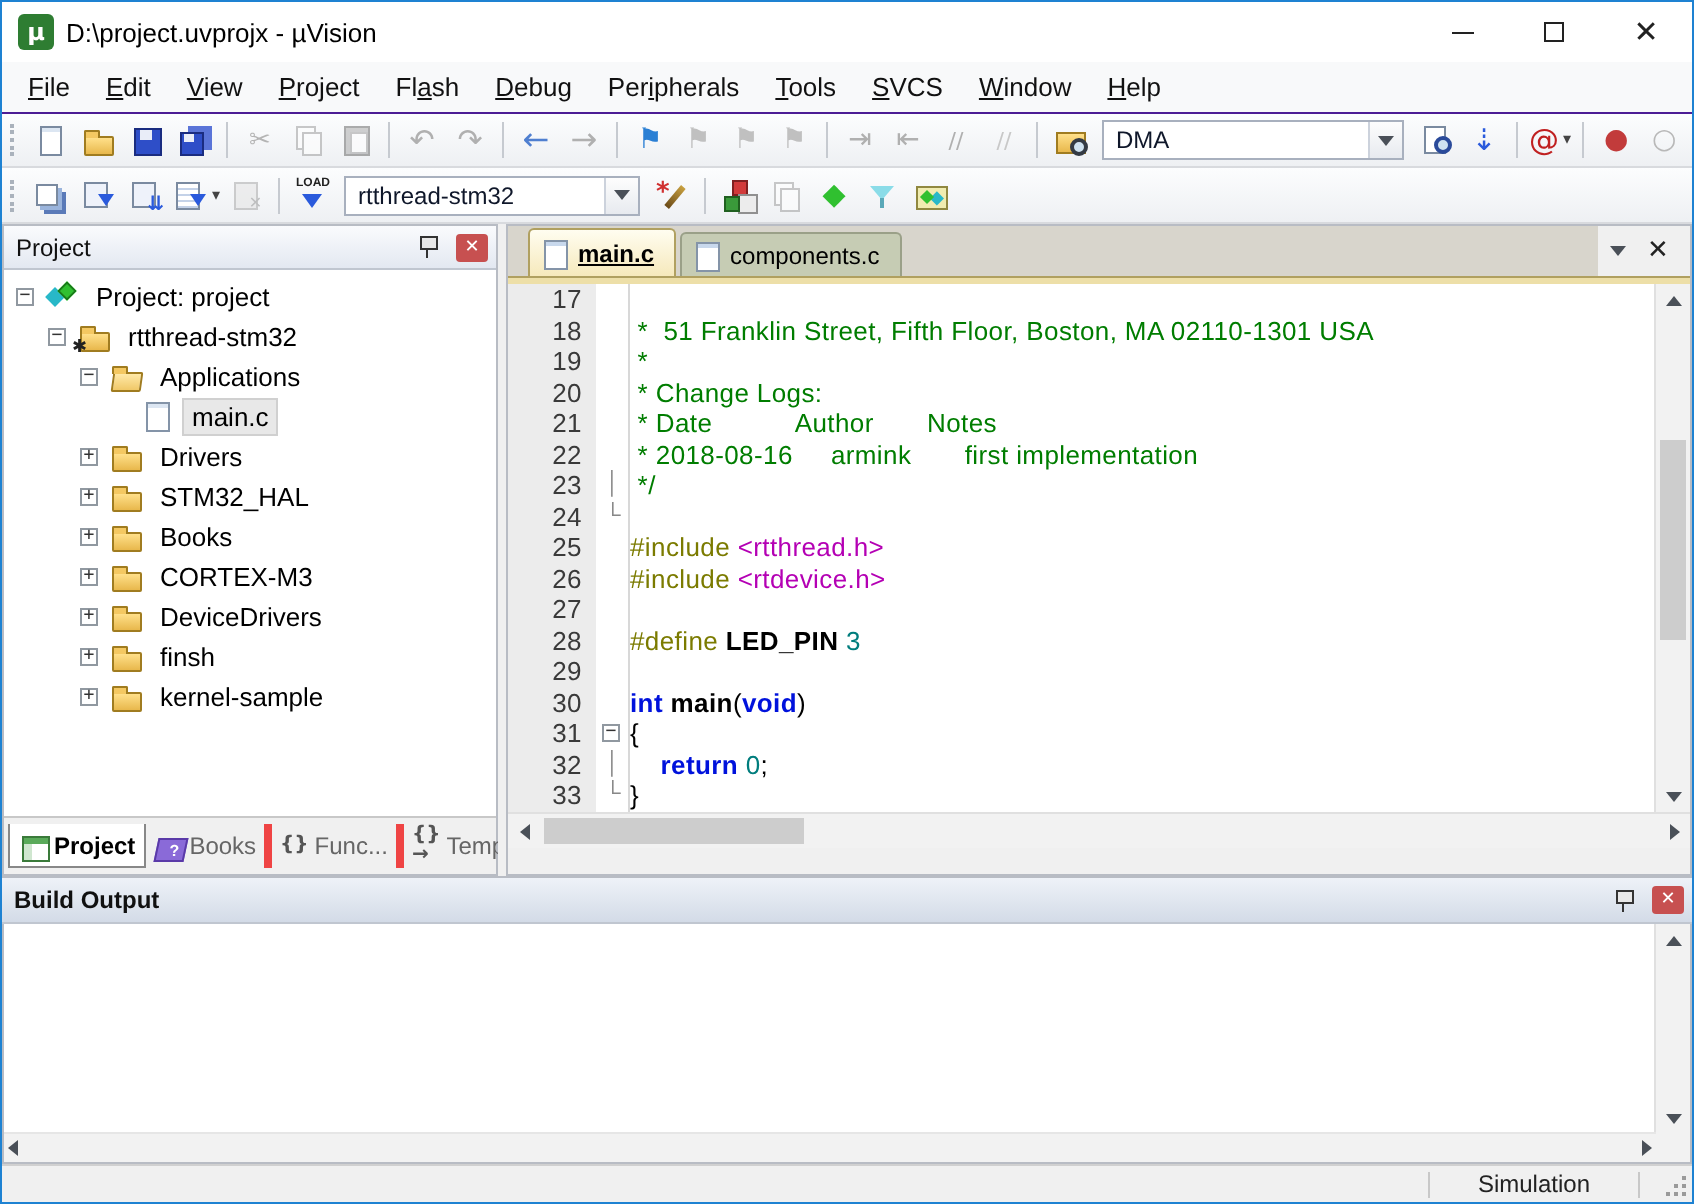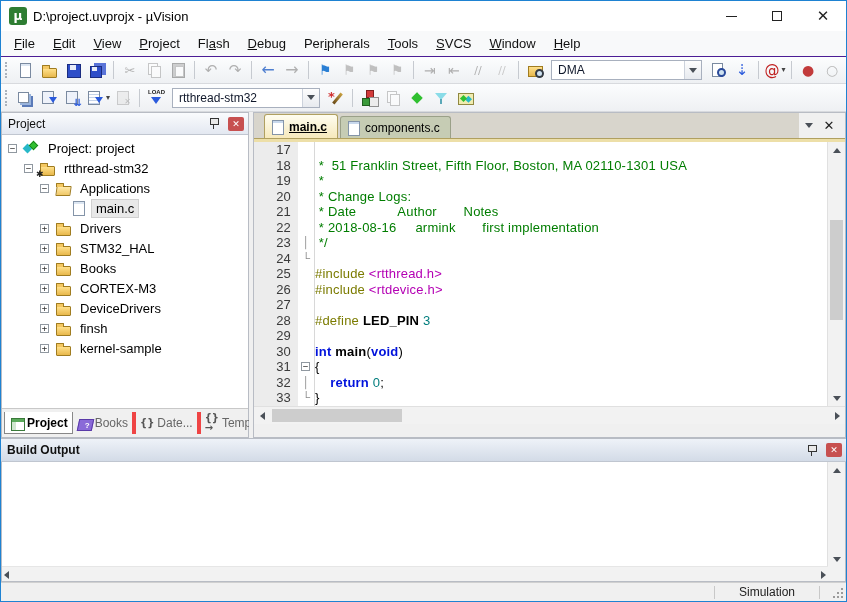--- a/index.html
+++ b/index.html
@@ -431,21 +431,21 @@
           <div class="ptab act">
             <i class="ic ic-gridtab"></i>
             <span class="plbl">Project</span>
           </div>
           <div class="ptab">
             <i class="ic ic-book"></i>
             <span class="plbl">Books</span>
           </div>
           <div class="ptab">
             <i class="gly" style="font-weight: bold; color: rgb(85, 85, 85); margin-right: 3px;">{}</i>
-            <span class="plbl">Date...</span>
+            <span class="plbl">Func...</span>
           </div>
           <div class="ptab">
             <i class="gly" style="font-weight: bold; color: rgb(85, 85, 85); margin-right: 3px;">{}→</i>
             <span class="plbl">Temp...</span>
           </div>
         </div>
     </div>
 
     <div class="splitter"></div>
 

